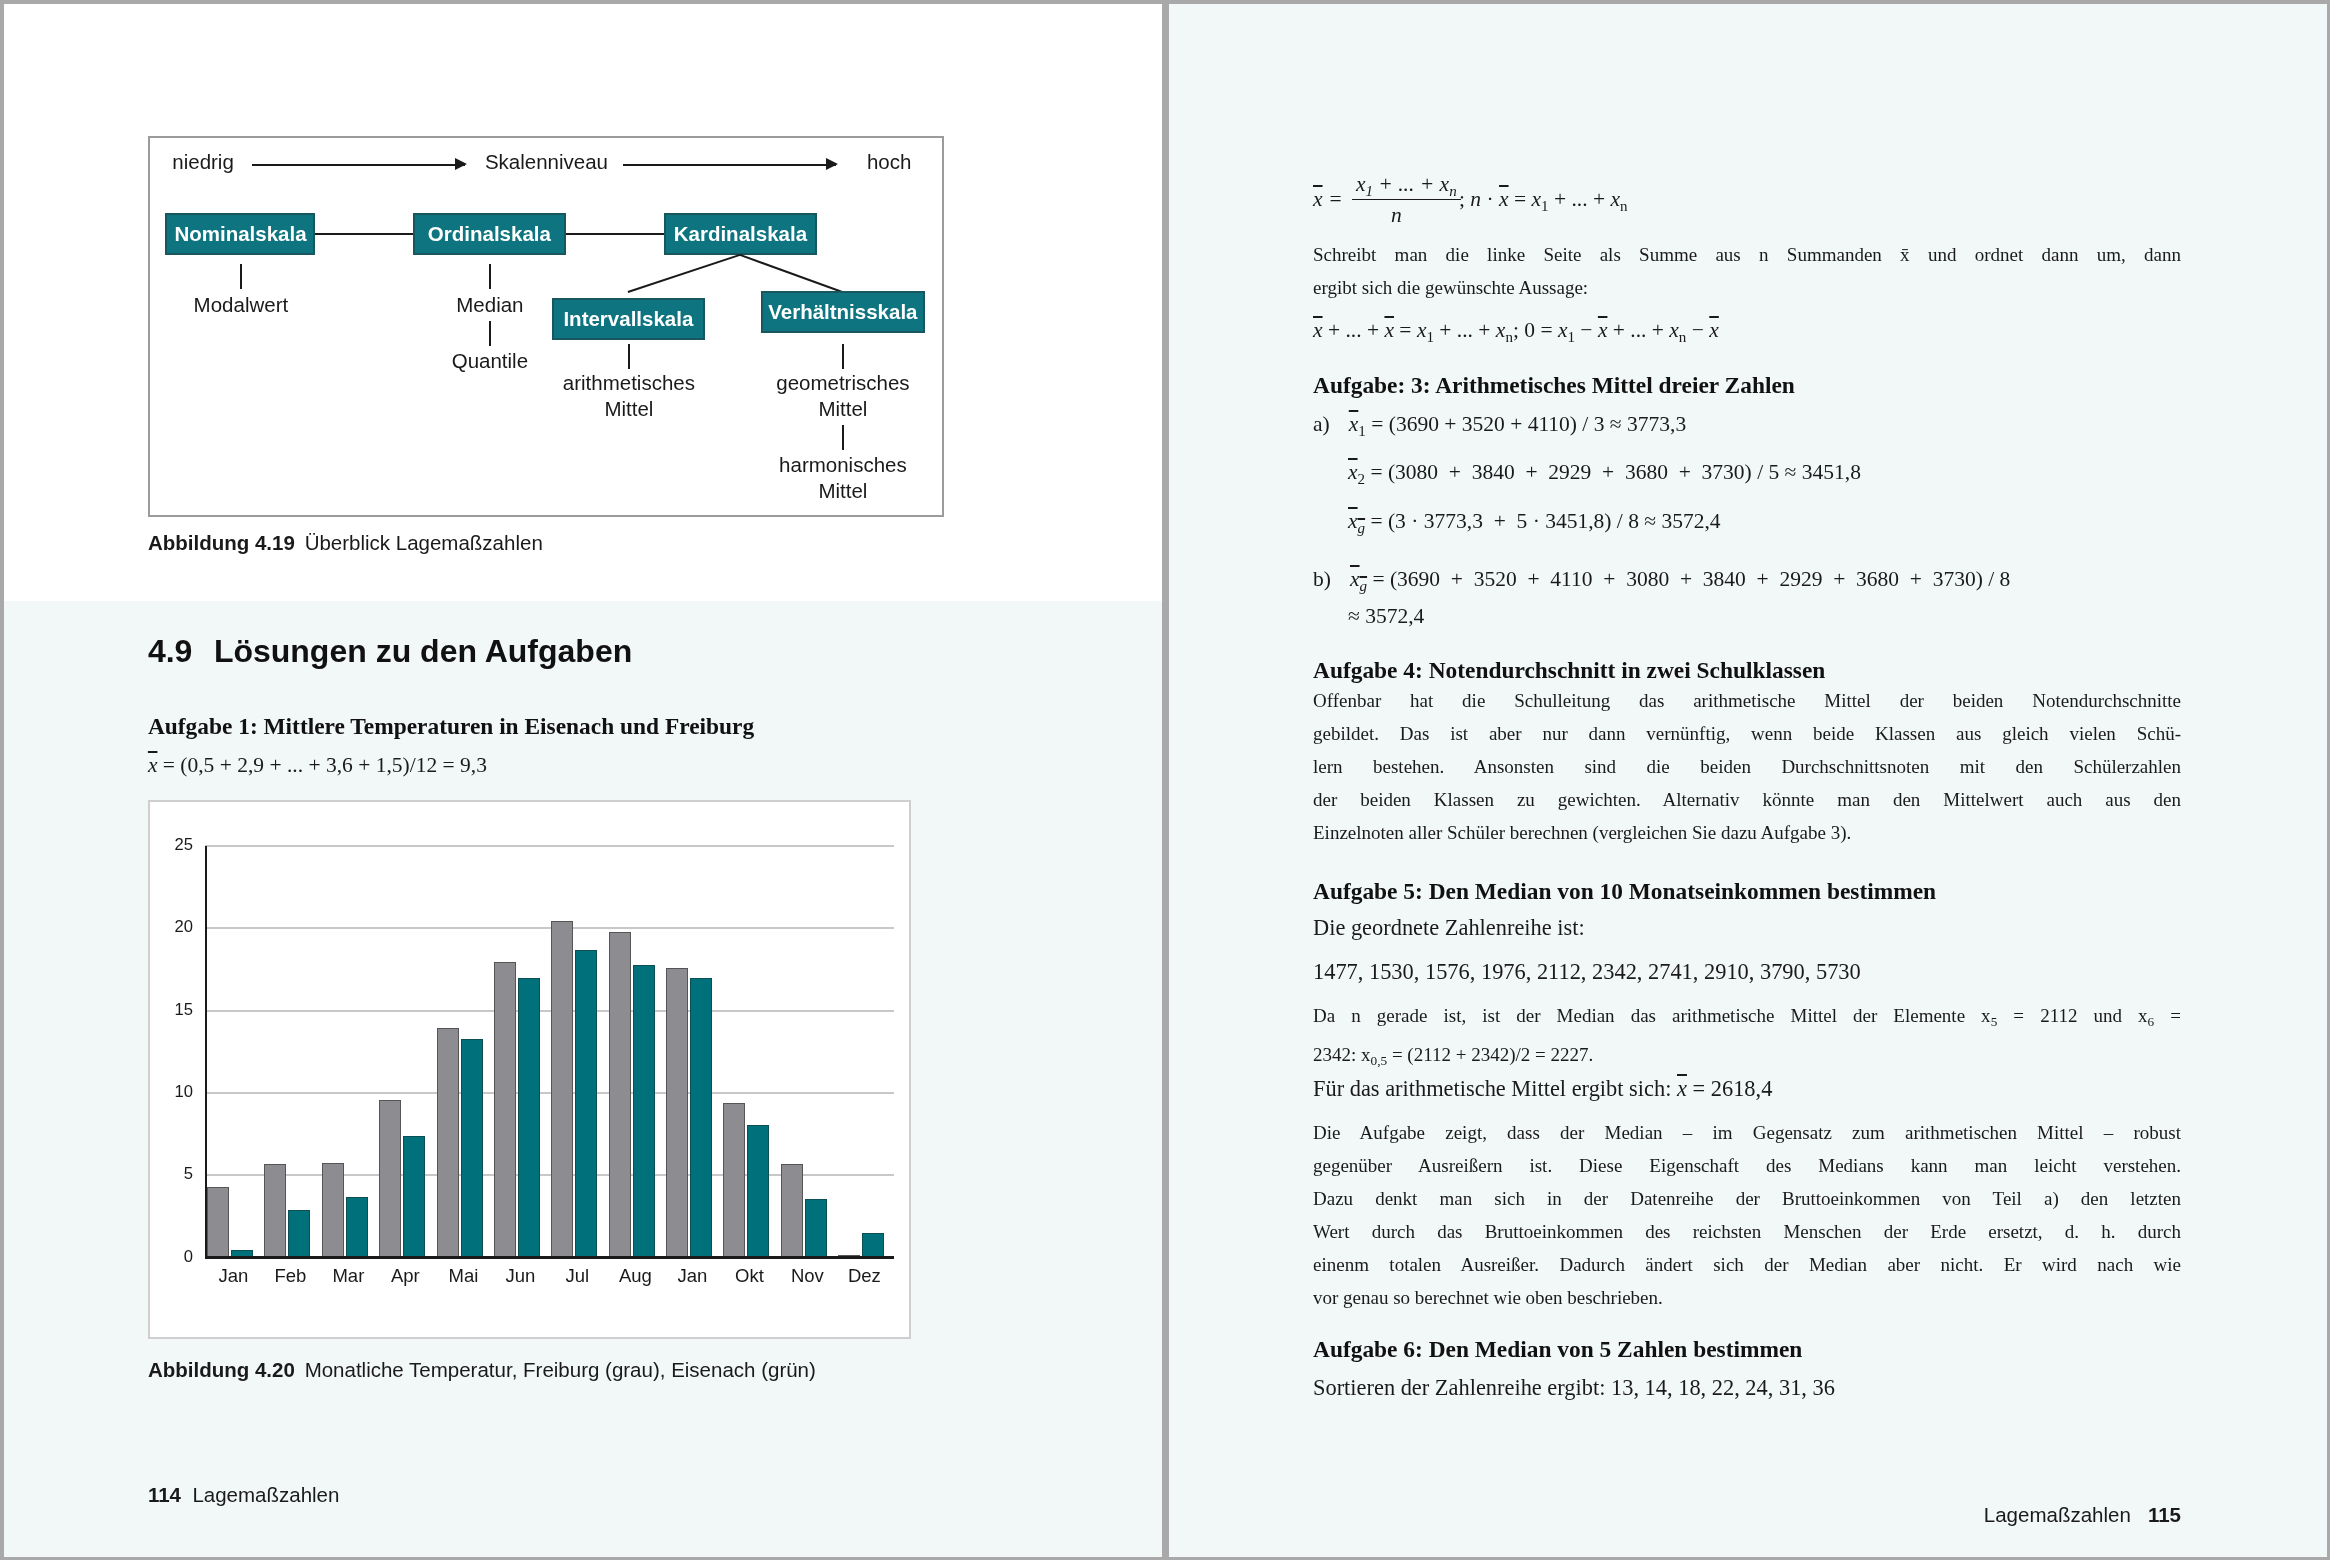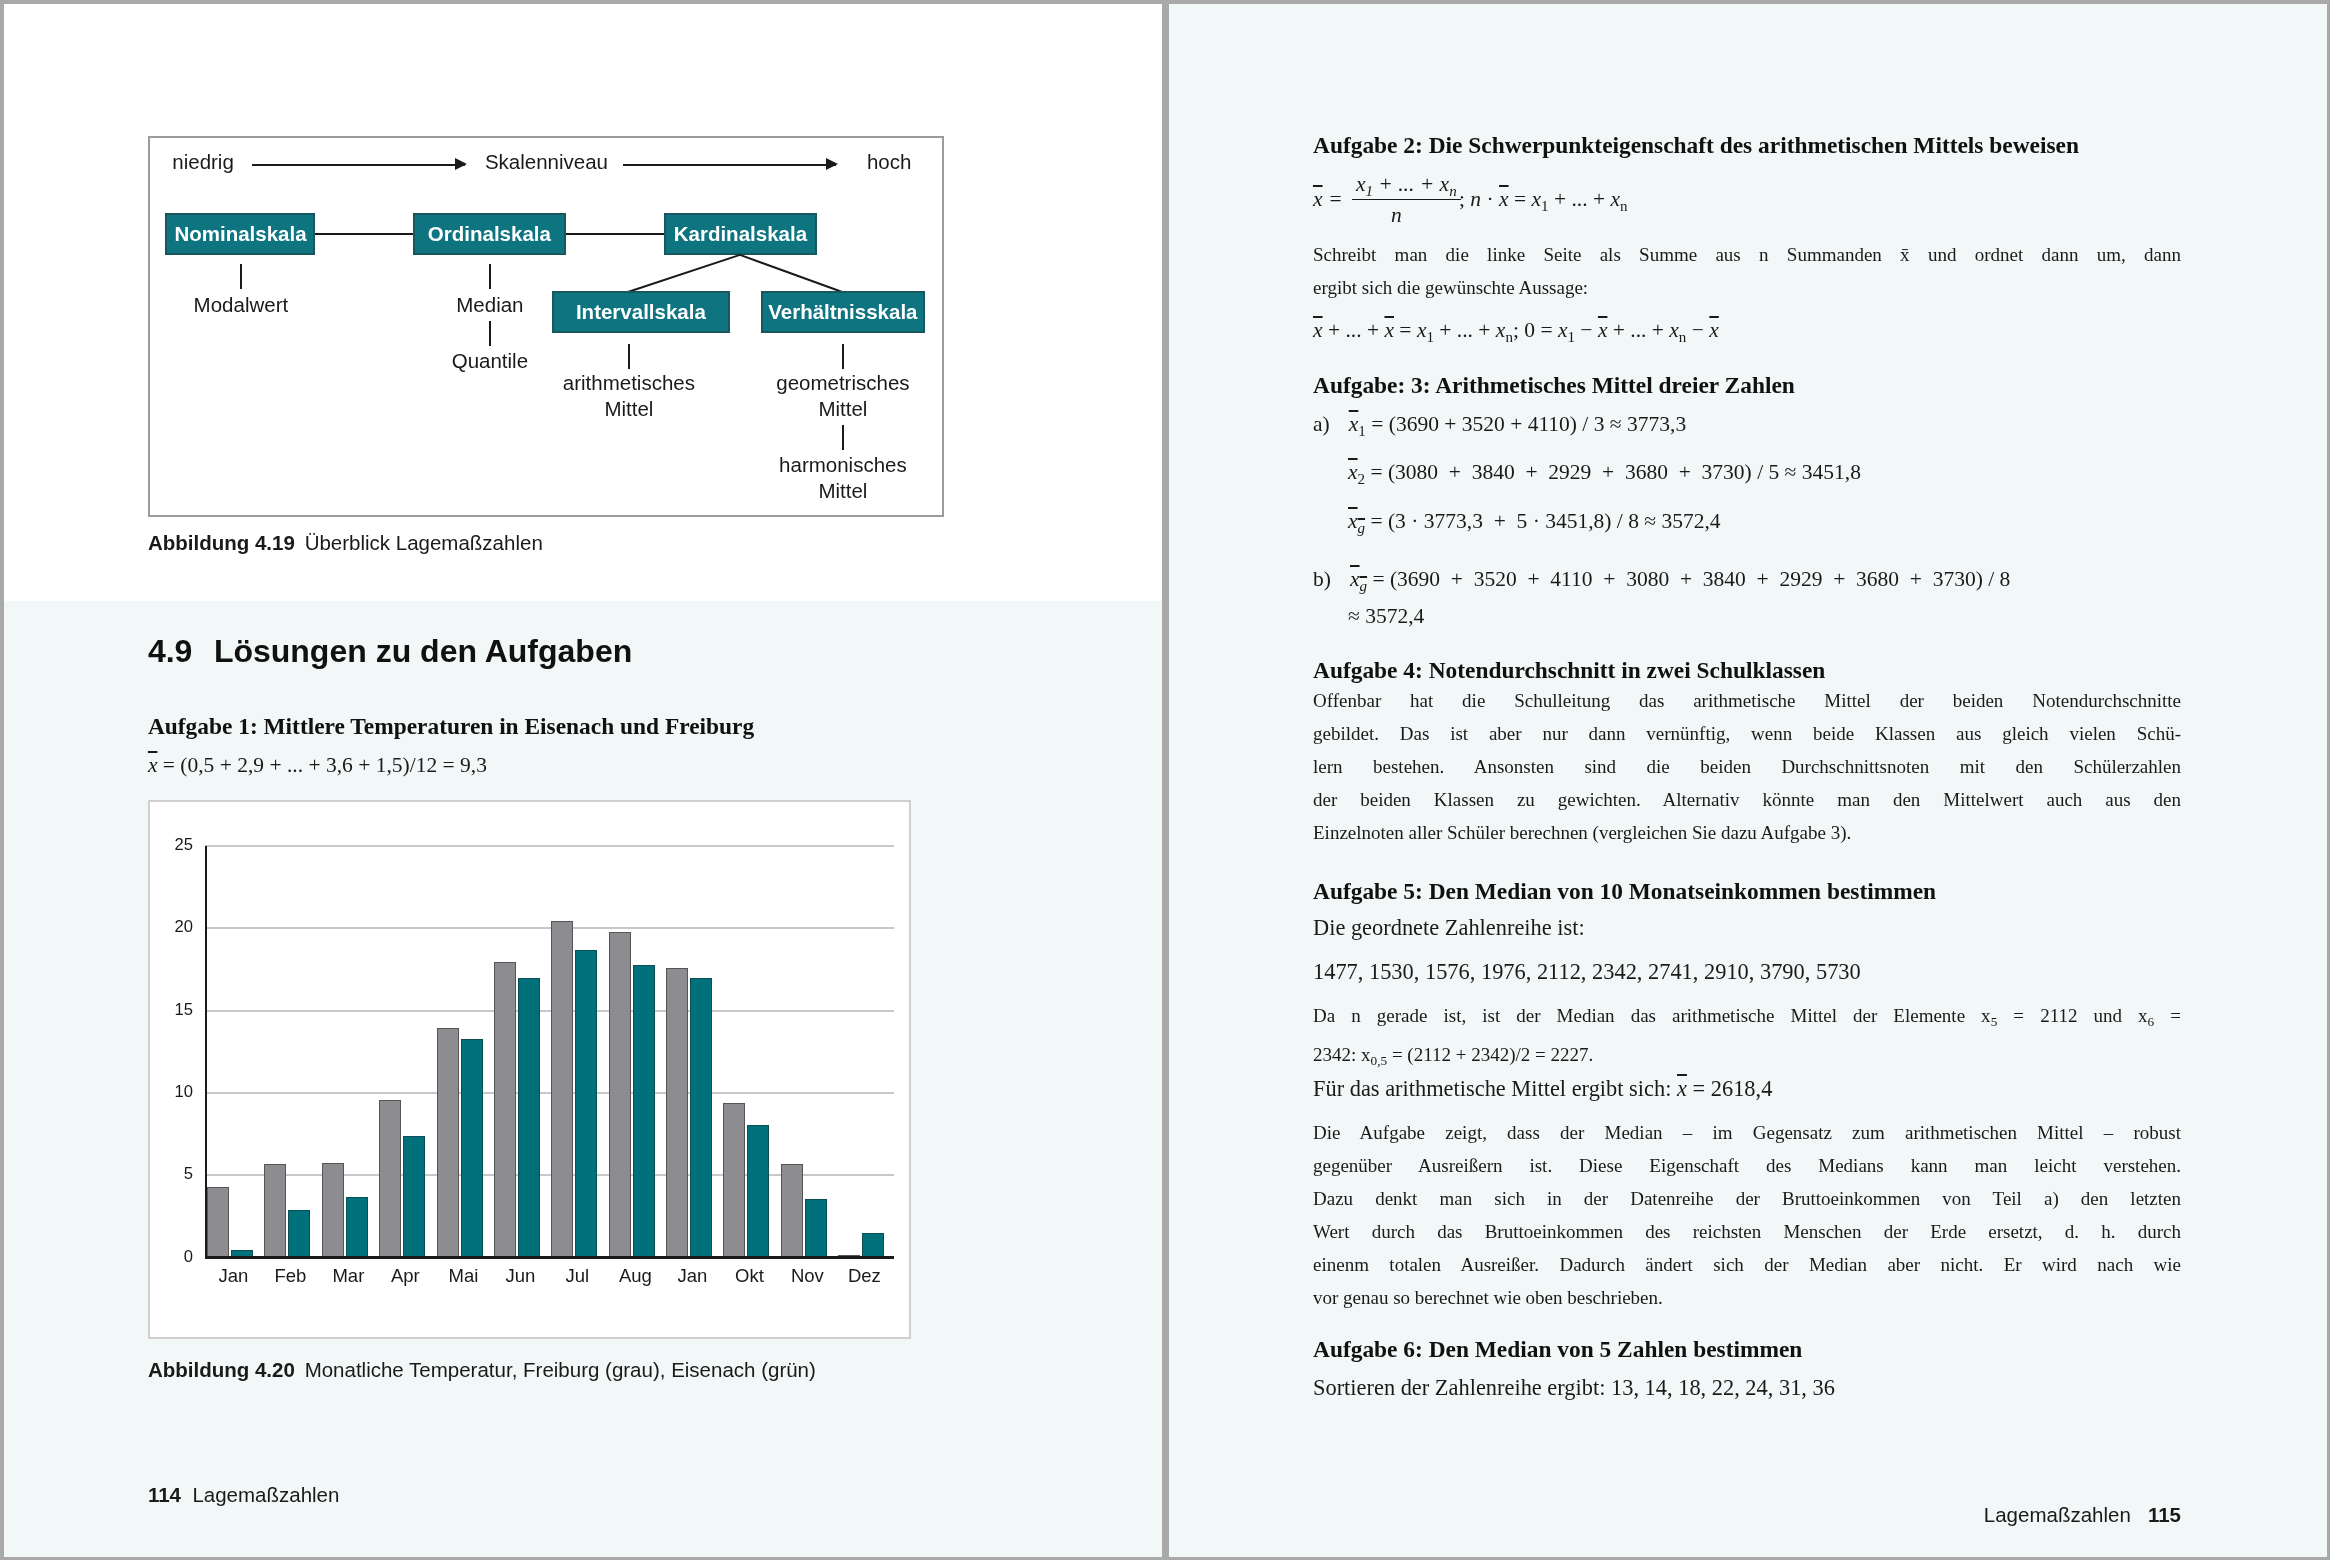--- a/index.html
+++ b/index.html
@@ -95,21 +95,21 @@
     <div class="hline" style="left:156px;top:95px;width:254px;"></div>
     <div class="hline" style="left:400px;top:95px;width:254px;"></div>
     <div class="teal-box" style="left:15.6px;top:75px;width:150px;">Nominalskala</div>
     <div class="teal-box" style="left:263px;top:75px;width:153px;">Ordinalskala</div>
     <div class="teal-box" style="left:514px;top:75px;width:153px;">Kardinalskala</div>
 
     <svg class="abs" style="left:0;top:0;" width="796" height="381" viewBox="0 0 816 391">
       <line x1="605" y1="120" x2="490" y2="158" stroke="#1a1a1a" stroke-width="2"></line>
       <line x1="605" y1="120" x2="710" y2="158" stroke="#1a1a1a" stroke-width="2"></line>
     </svg>
-    <div class="teal-box" style="left:402px;top:153px;width:178px;">Intervallskala</div>
+    <div class="teal-box" style="left:402px;top:160px;width:153px;">Intervallskala</div>
     <div class="teal-box" style="left:611px;top:153px;width:164px;">Verhältnisskala</div>
 
     <div class="vline" style="left:90px;top:126px;height:25px;"></div>
     <span class="diag-text diag-center" style="left:91px;top:154px;">Modalwert</span>
 
     <div class="vline" style="left:339px;top:126px;height:25px;"></div>
     <span class="diag-text diag-center" style="left:340px;top:154px;">Median</span>
     <div class="vline" style="left:339px;top:183px;height:25px;"></div>
     <span class="diag-text diag-center" style="left:340px;top:210px;">Quantile</span>
 
@@ -230,21 +230,20 @@
     <span class="cap-num">Abbildung 4.20</span><span>Monatliche Temperatur, Freiburg (grau), Eisenach (grün)</span>
   </div>
 
   <div class="footer abs" style="left:144px;top:1479px;">
     <b>114</b>&nbsp;&nbsp;<span>Lagemaßzahlen</span>
   </div>
 </div>
 
 <div class="page page-right">
 
-  <div class="task-title abs" style="left:144px;top:128px;">Aufgabe 2: Die Schwerpunkteigenschaft des arithmetischen Mittels beweisen</div>
   <div class="math abs" style="left:144px;top:168px;height:59px;">
     <span class="xbar" style="position:absolute;left:0;top:15.6px;">x</span>
     <span style="position:absolute;left:16.6px;top:15.6px;">=</span>
     <span style="position:absolute;left:39px;top:0;font-style:italic;border-bottom:1.5px solid #1a1a1a;padding:0 3.9px;">x<sub>1</sub> + ... + x<sub>n</sub></span>
     <span style="position:absolute;left:78px;top:31px;font-style:italic;">n</span>
     <span style="position:absolute;left:146px;top:15.6px;">; <i>n</i> · <span class="xbar">x</span> = <i>x</i><sub>1</sub> + ... + <i>x</i><sub>n</sub></span>
   </div>
   <div class="para" style="top:234px;">
     <span class="para-line">Schreibt man die linke Seite als Summe aus n Summanden x̄ und ordnet dann um, dann</span>
     <span class="para-line last">ergibt sich die gewünschte Aussage:</span>

